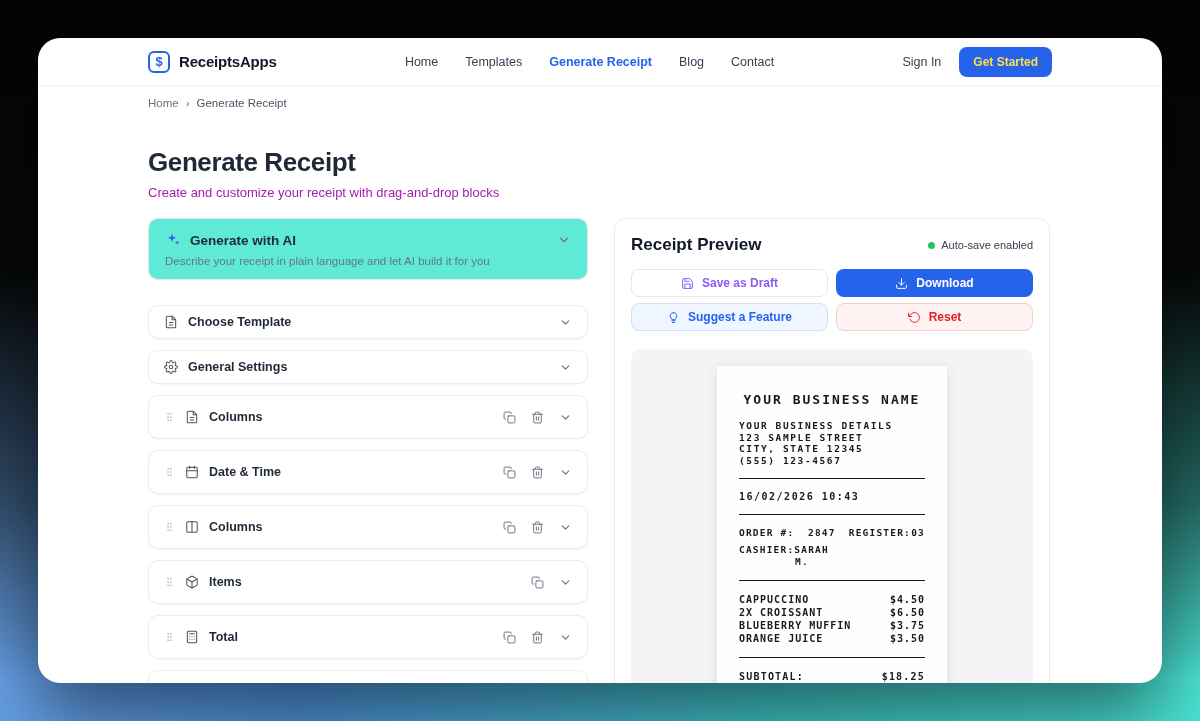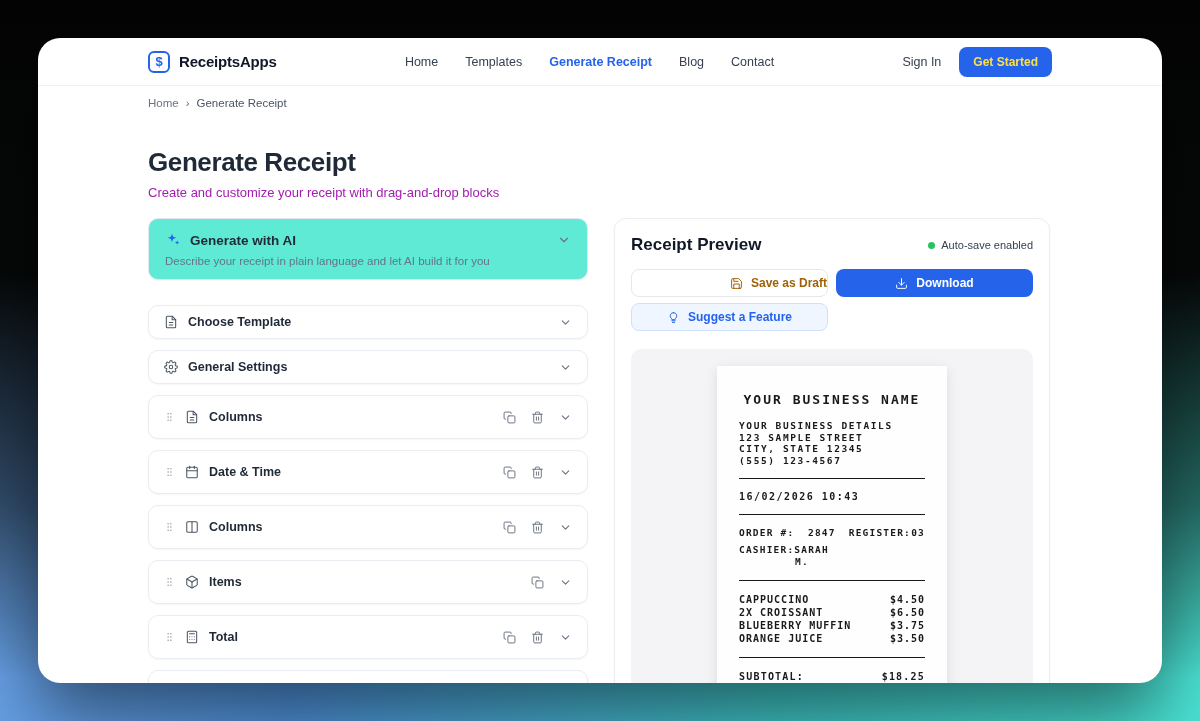--- a/index.html
+++ b/index.html
@@ -60,21 +60,21 @@
   
   .right-col { width:436px; flex:none; border:1px solid #e9edf1; border-radius:12px; background:#fff;
     padding:16px; height:540px; box-shadow:0 1px 2px rgba(16,24,40,0.04); }
   .prev-head { display:flex; align-items:center; justify-content:space-between; }
   .prev-title { font-size:17px; font-weight:700; color:#111827; }
   .autosave { display:flex; align-items:center; gap:6px; font-size:11px; color:#374151; }
   .dot { width:7px; height:7px; border-radius:50%; background:#22c55e; }
   .btn-grid { display:grid; grid-template-columns:1fr 1fr; gap:6px 8px; margin-top:14px; }
   .btn { height:28px; border-radius:8px; font-size:12px; font-weight:600; display:flex; align-items:center;
     justify-content:center; gap:8px; border:1px solid transparent; cursor:pointer; font-family:inherit; }
-  .btn-draft { background:#fff; border-color:#e5e7eb; color:#a16207;justify-content:flex-end; }
+  .btn-draft { background:#fff; border-color:#e5e7eb; color:#8b5cf6; }
   .btn-download { background:#2563eb; color:#fff; }
   .btn-suggest { background:#eff6ff; border-color:#cfe0fb; color:#2563eb; }
   .btn-reset { background:#fef2f2; border-color:#f3cfcf; color:#dc2626; }
   .preview-area { margin-top:18px; background:#f4f4f6; border-radius:10px; height:400px;
     display:flex; justify-content:flex-start; flex-direction:column; align-items:center; padding-top:17px; }
   
   .paper { width:230px; background:#fefefe; box-shadow:0 3px 12px rgba(0,0,0,0.10);
     padding:26px 22px 22px; font-family:"DejaVu Sans Mono", monospace; color:#1a1a1a; font-weight:700; }
   .r-title { font-size:13px; letter-spacing:2px; text-align:center; white-space:nowrap; }
   .r-details { margin-top:13px; font-size:9.5px; letter-spacing:1.6px; line-height:11.5px; }
@@ -422,20 +422,29 @@
           </button>
           <button class="btn btn-suggest">
             <span class="icon">
               <svg width="13" height="13" viewBox="0 0 24 24" fill="none" stroke="currentColor" stroke-width="1.8" stroke-linecap="round" stroke-linejoin="round">
                   <path d="M9 18h6"></path>
                   <path d="M10 21h4"></path>
                   <path d="M12 3a6 6 0 0 0-4 10.5c.8.7 1 1.5 1 2.5h6c0-1 .2-1.8 1-2.5A6 6 0 0 0 12 3z"></path>
                 </svg>
             </span>
             <span>Suggest a Feature</span>
+          </button>
+          <button class="btn btn-reset">
+            <span class="icon">
+              <svg width="13" height="13" viewBox="0 0 24 24" fill="none" stroke="currentColor" stroke-width="1.8" stroke-linecap="round" stroke-linejoin="round">
+                  <polyline points="1 4 1 10 7 10"></polyline>
+                  <path d="M3.51 15a9 9 0 1 0 2.13-9.36L1 10"></path>
+                </svg>
+            </span>
+            <span>Reset</span>
           </button>
         </div>
 
         <div class="preview-area">
           <div class="paper">
             <div class="r-title">YOUR BUSINESS NAME</div>
             <div class="r-details">
               <div>YOUR BUSINESS DETAILS</div>
               <div>123 SAMPLE STREET</div>
               <div>CITY, STATE 12345</div>

